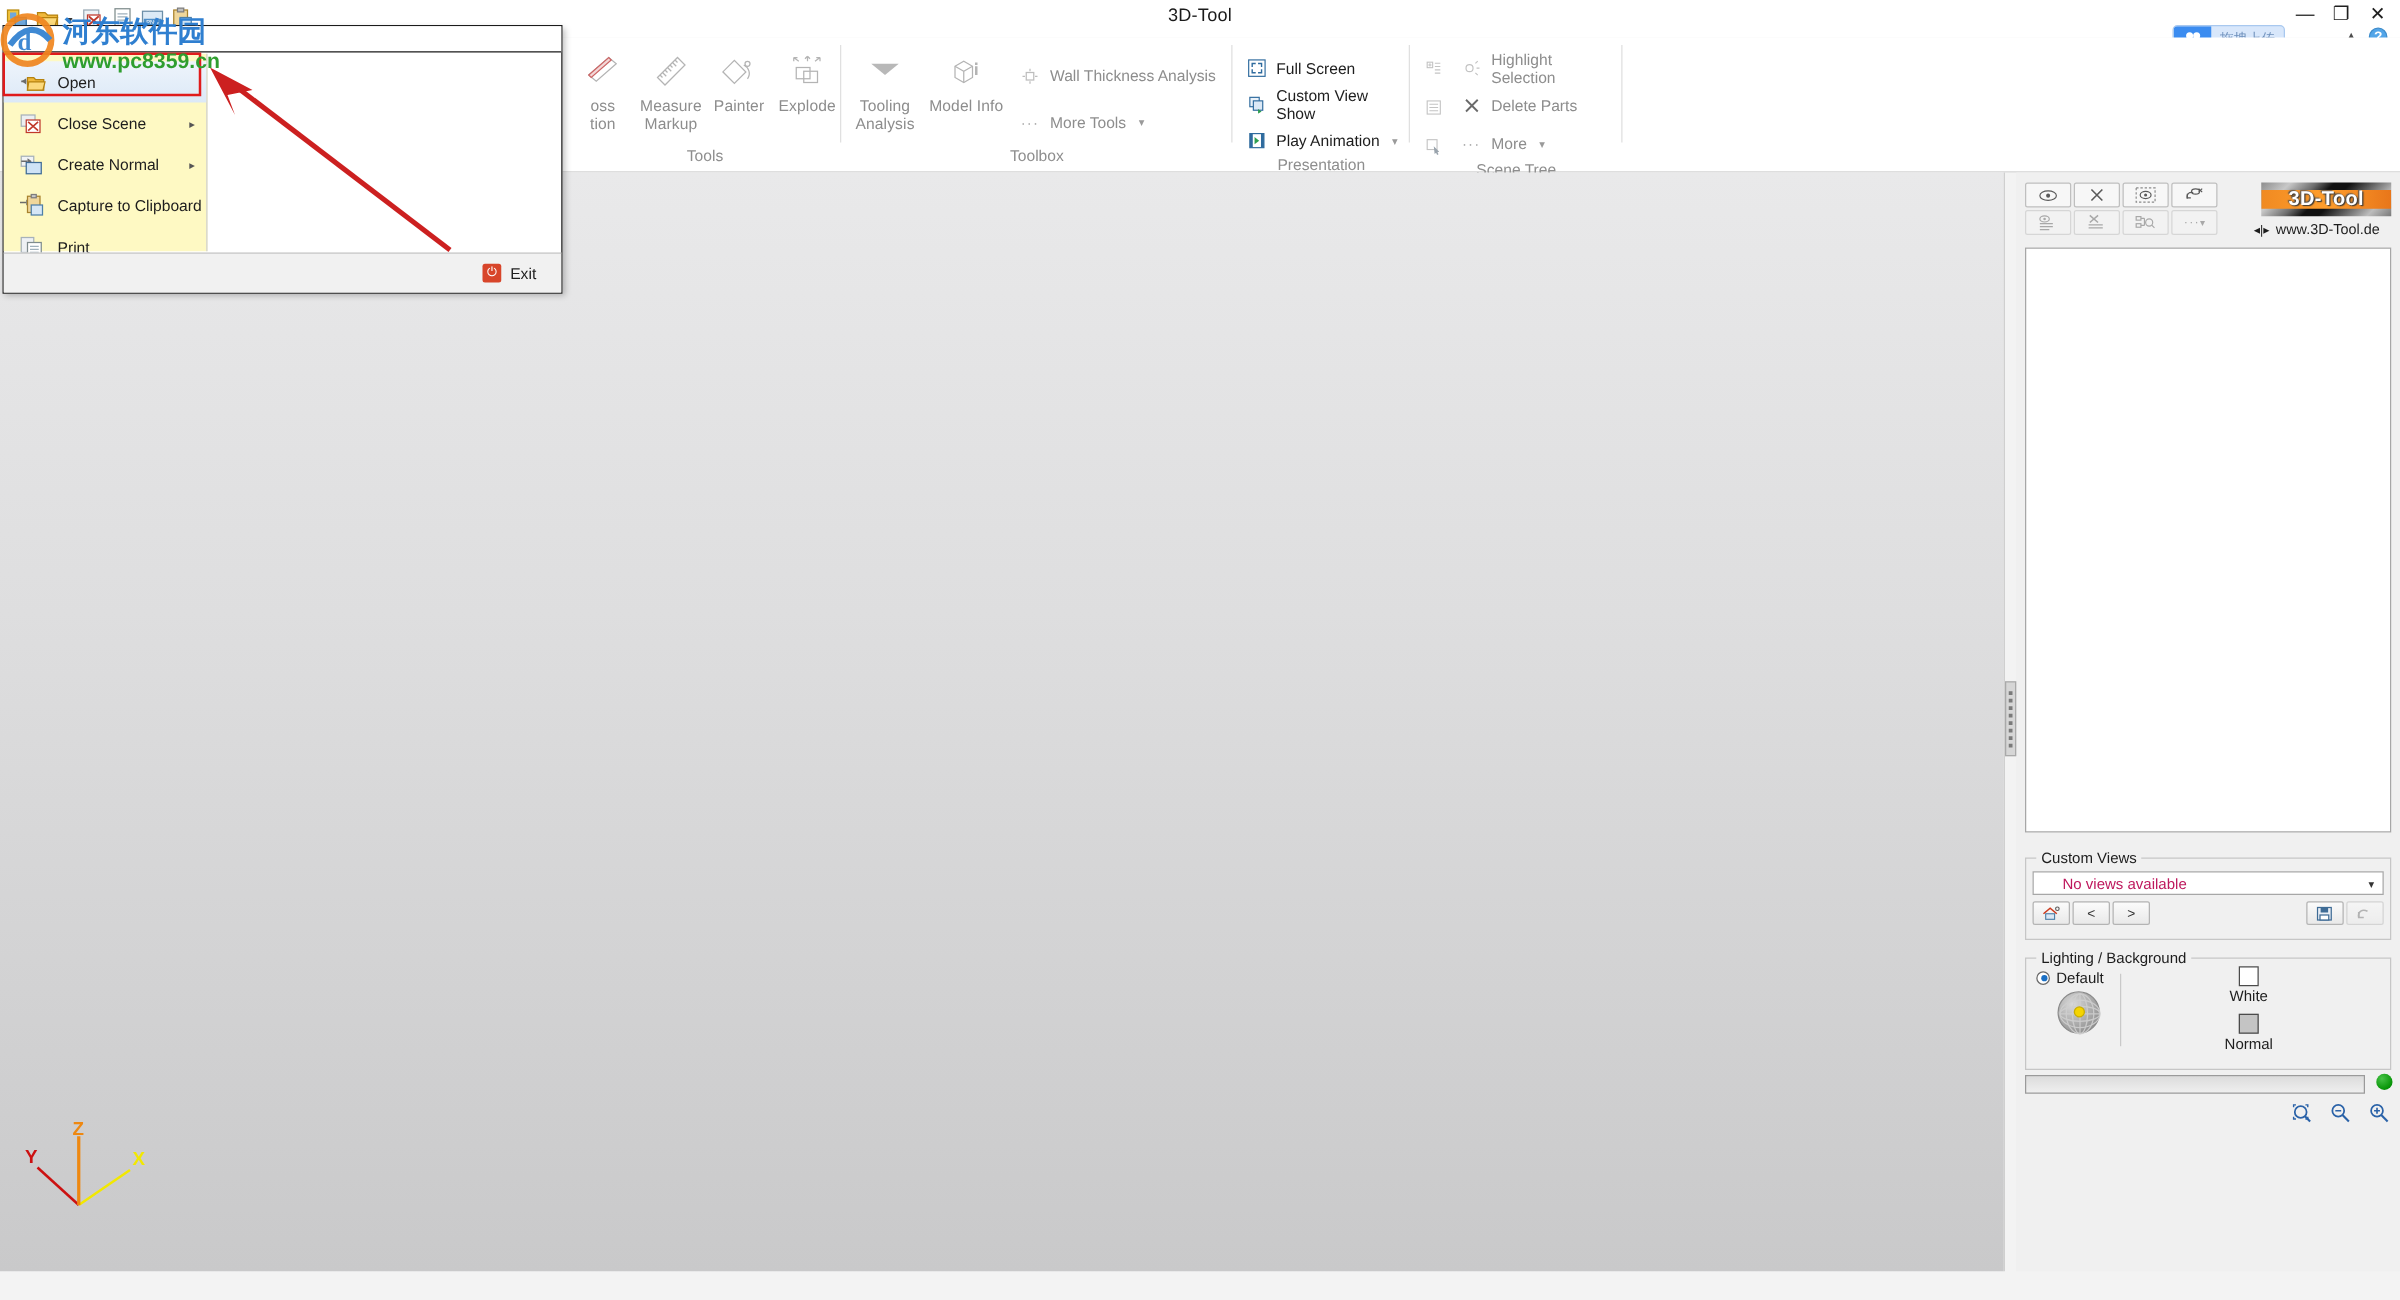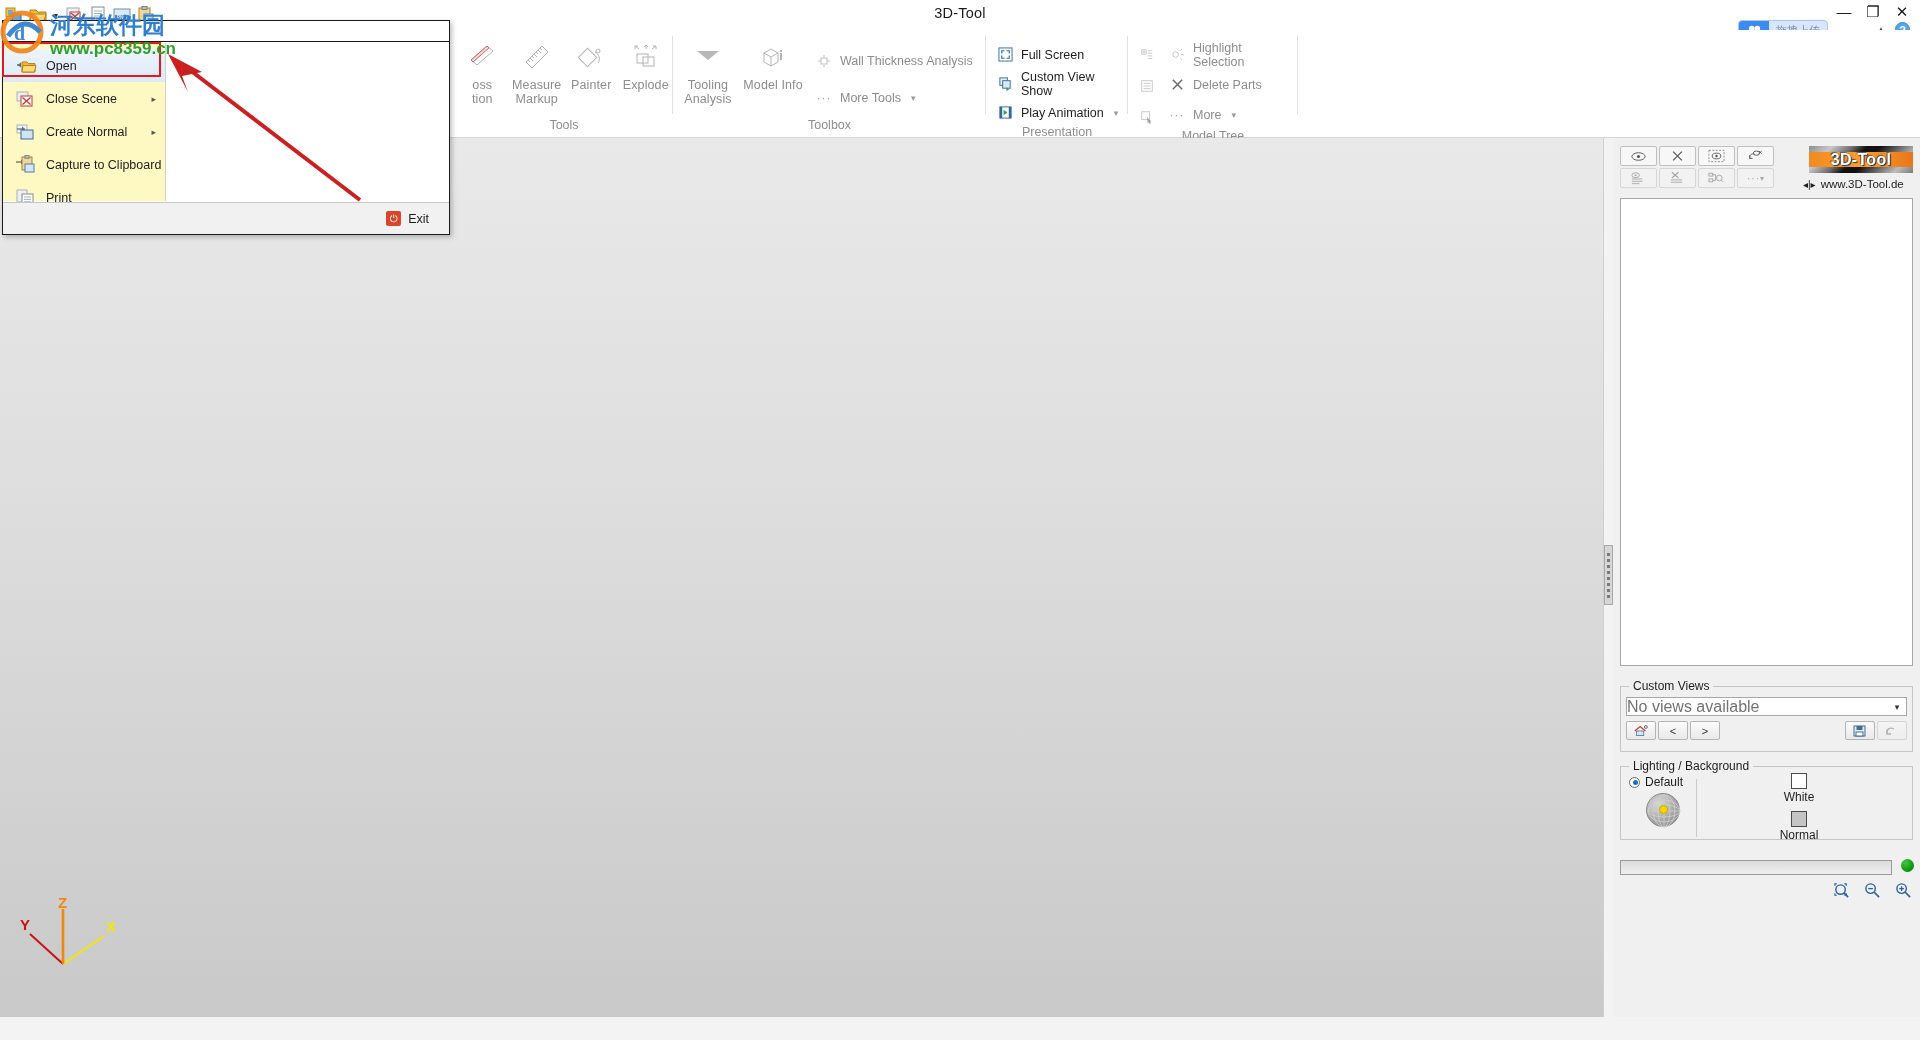--- a/index.html
+++ b/index.html
@@ -208,27 +208,27 @@
     position: absolute; left: 7px; top: 60px; width: 293px; height: 468px;
     background: #ffffff; border: 1px solid #a7a7a7;
   }
 
   .grp { position: absolute; left: 7px; width: 293px; border: 1px solid #c6c6c6; }
   .grp .gtitle {
     position: absolute; left: 8px; top: -8px; background: #f0f0f0;
     padding: 0 4px; font-size: 12px; color: #1d1d1d;
   }
   #cv-group { top: 548px; height: 66px; text-decoration: underline; }
-  #lb-group { top: 628px; height: 74px; }
+  #lb-group { top: 628px; height: 90px; }
 
   .combo {
     position: absolute; left: 5px; top: 10px; width: 281px; height: 19px;
     background: #fff; border: 1px solid #a7a7a7; display: flex; align-items: center;
   }
-  .combo .ctext { flex: 1; padding-left: 0; font-size: 16px; color: #737373; }
+  .combo .ctext { flex: 1; padding-left: 23px; font-size: 12px; color: #be185d; }
   .combo .carr { width: 18px; text-align: center; font-size: 9px; color: #333; }
 
   .cvbtns { position: absolute; left: 5px; top: 34px; display: flex; gap: 2px; }
   .cvbtn {
     width: 30px; height: 19px; border: 1px solid #b4b4b4; border-radius: 2px;
     background: linear-gradient(to bottom,#fbfbfb,#e9e9e9);
     display:flex; align-items:center; justify-content:center; font-size: 11px; color:#333;
   }
   .cvbtns-right { position: absolute; right: 5px; top: 34px; display: flex; gap: 2px; }
 
@@ -556,21 +556,21 @@
               </span>
               <span>Delete Parts</span>
             </div>
             <div class="smallbtn" style="margin-top:1px;">
               <span class="sic dots">···</span>
               <span>More</span>
               <span class="dcaret">▾</span>
             </div>
           </div>
         </div>
-        <div class="rlabel">Model Tree</div>
+        <div class="rlabel">Scene Tree</div>
         <div class="rgroup-sep"></div>
       </div>
 
     </div>
   </div>
 
   <div class="viewport">
     <div class="axis-gizmo">
       <svg width="120" height="95" viewBox="0 0 120 95">
         <line x1="55" y1="80" x2="96" y2="52" stroke="#f2e800" stroke-width="2"></line>

